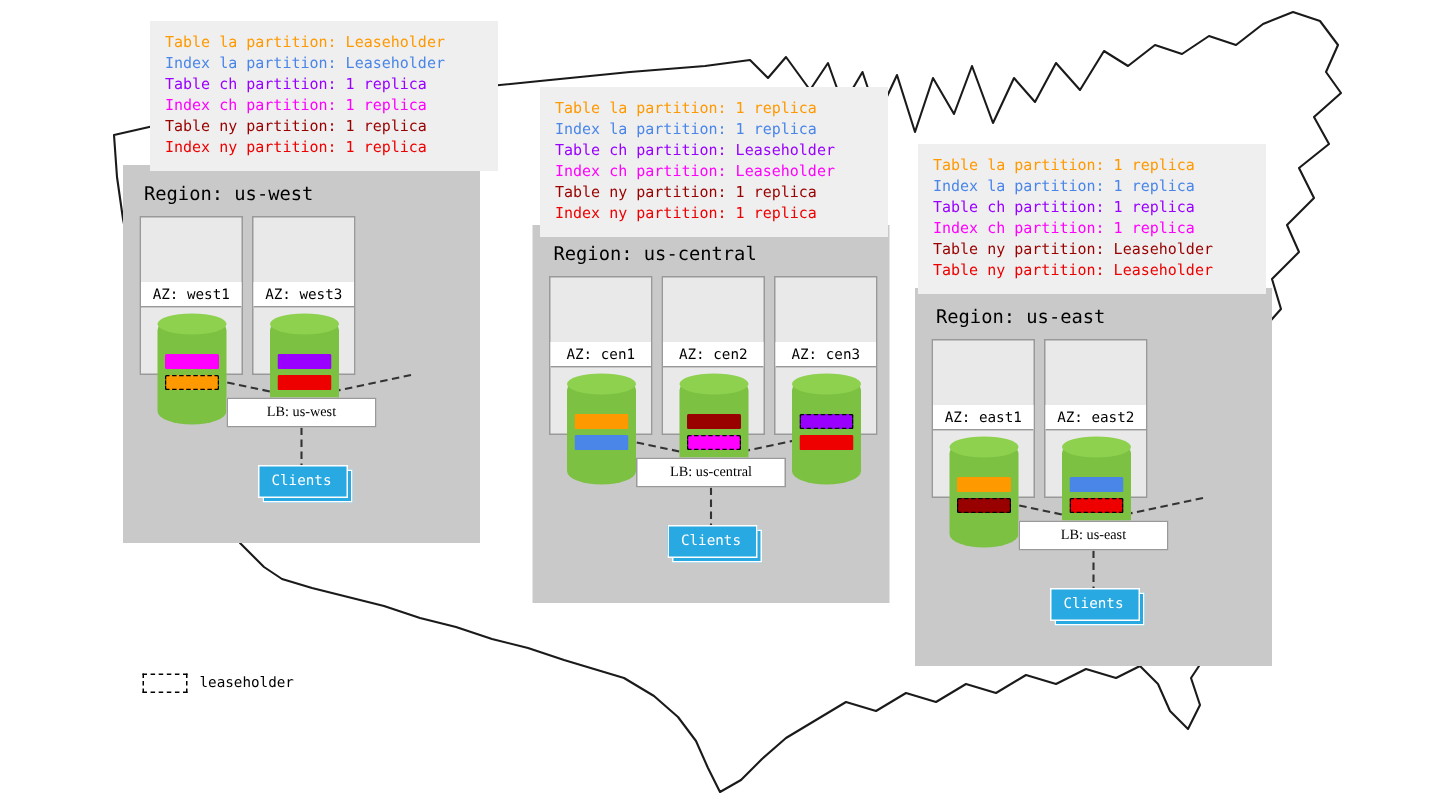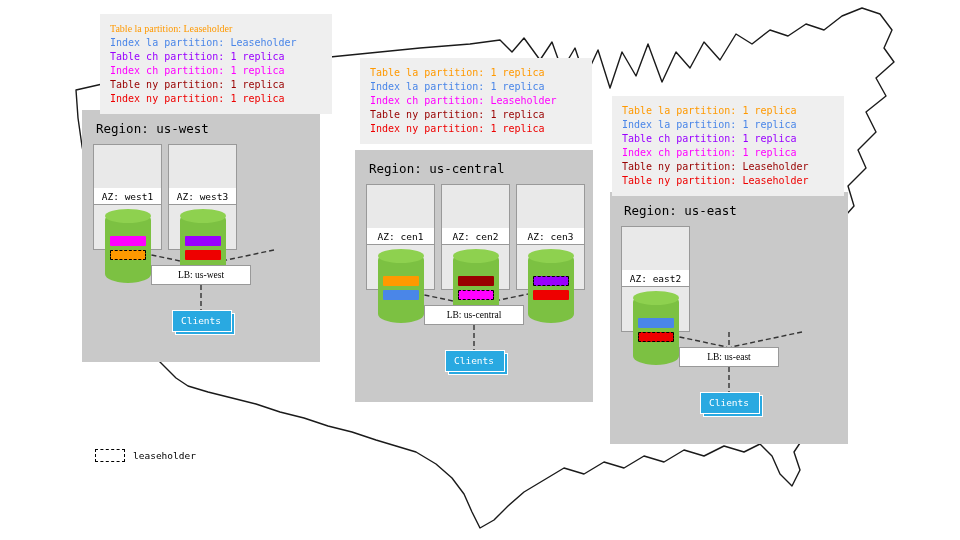--- a/index.html
+++ b/index.html
@@ -72,21 +72,21 @@
              L812 396 L800 414 L806 434 L794 452 L800 470 L792 486 L780 474
              L772 456 L760 444 L744 452 L724 446 L704 456 L684 450 L664 462
              L644 456 L624 468 L604 462 L584 474 L564 468 L544 480 L524 492
              L508 506 L494 520 L480 528 L472 512 L464 494 L452 478 L436 464
              L416 452 L396 446 L376 440 L352 432 L328 426 L304 418 L280 412
              L256 404 L232 398 L208 392 L188 386 L176 378 L160 362 L146 342
              L132 318 L120 292 L110 264 L102 236 L94 206 L88 176 L82 146 L78 118 Z" fill="none" stroke="#1a1a1a" stroke-width="1.4" stroke-linejoin="round"></path>
   </svg>
 
   <div class="info-box info-west">
-    <div class="info-line" style="color: rgb(255, 153, 0); font-family: Liberation Serif, serif;">Table la partition: Leaseholder</div>
+    <div class="info-line" style="color: rgb(255, 153, 0);">Table la partition: Leaseholder</div>
     <div class="info-line" style="color: rgb(74, 134, 232);">Index la partition: Leaseholder</div>
     <div class="info-line" style="color: rgb(153, 0, 255);">Table ch partition: 1 replica</div>
     <div class="info-line" style="color: rgb(255, 0, 255);">Index ch partition: 1 replica</div>
     <div class="info-line" style="color: rgb(153, 0, 0);">Table ny partition: 1 replica</div>
     <div class="info-line" style="color: rgb(238, 0, 0);">Index ny partition: 1 replica</div>
   </div>
 
   <div class="region-panel panel-west">
     <div class="region-title">Region: us-west</div>
     <svg class="connectors" width="238" height="252" viewBox="0 0 238 252">
@@ -119,20 +119,21 @@
         </div>
       </div>
     </div>
     <div class="lb-box">LB: us-west</div>
     <div class="clients">Clients</div>
   </div>
 
   <div class="info-box info-central">
     <div class="info-line" style="color: rgb(255, 153, 0);">Table la partition: 1 replica</div>
     <div class="info-line" style="color: rgb(74, 134, 232);">Index la partition: 1 replica</div>
+    <div class="info-line" style="color: rgb(153, 0, 255);">Table ch partition: Leaseholder</div>
     <div class="info-line" style="color: rgb(255, 0, 255);">Index ch partition: Leaseholder</div>
     <div class="info-line" style="color: rgb(153, 0, 0);">Table ny partition: 1 replica</div>
     <div class="info-line" style="color: rgb(238, 0, 0);">Index ny partition: 1 replica</div>
   </div>
 
   <div class="region-panel panel-central">
     <div class="region-title">Region: us-central</div>
     <svg class="connectors" width="238" height="252" viewBox="0 0 238 252">
       <path class="dash" d="M46 140 L117 155"></path>
       <path class="dash" d="M119 140 L119 155"></path>
@@ -190,20 +191,31 @@
   <div class="region-panel panel-east">
     <div class="region-title">Region: us-east</div>
     <svg class="connectors" width="238" height="252" viewBox="0 0 238 252">
       <path class="dash" d="M46 140 L117 155"></path>
       <path class="dash" d="M119 140 L119 155"></path>
       <path class="dash" d="M192 140 L121 155"></path>
       <path class="dash" d="M119 175 L119 200"></path>
     </svg>
     <div class="az-row">
       <div class="az-box">
+        <div class="az-header">AZ: east1</div>
+        <div class="az-body">
+          <div class="cylinder">
+            <div class="bars">
+              <div class="bar" style="background-color: rgb(255, 153, 0); border-color: transparent;"></div>
+              <div class="bar" style="background-color: rgb(153, 0, 0); border-color: rgb(0, 0, 0);"></div>
+            </div>
+          </div>
+        </div>
+      </div>
+      <div class="az-box">
         <div class="az-header">AZ: east2</div>
         <div class="az-body">
           <div class="cylinder">
             <div class="bars">
               <div class="bar" style="background-color: rgb(74, 134, 232); border-color: transparent;"></div>
               <div class="bar" style="background-color: rgb(238, 0, 0); border-color: rgb(0, 0, 0);"></div>
             </div>
           </div>
         </div>
       </div>

